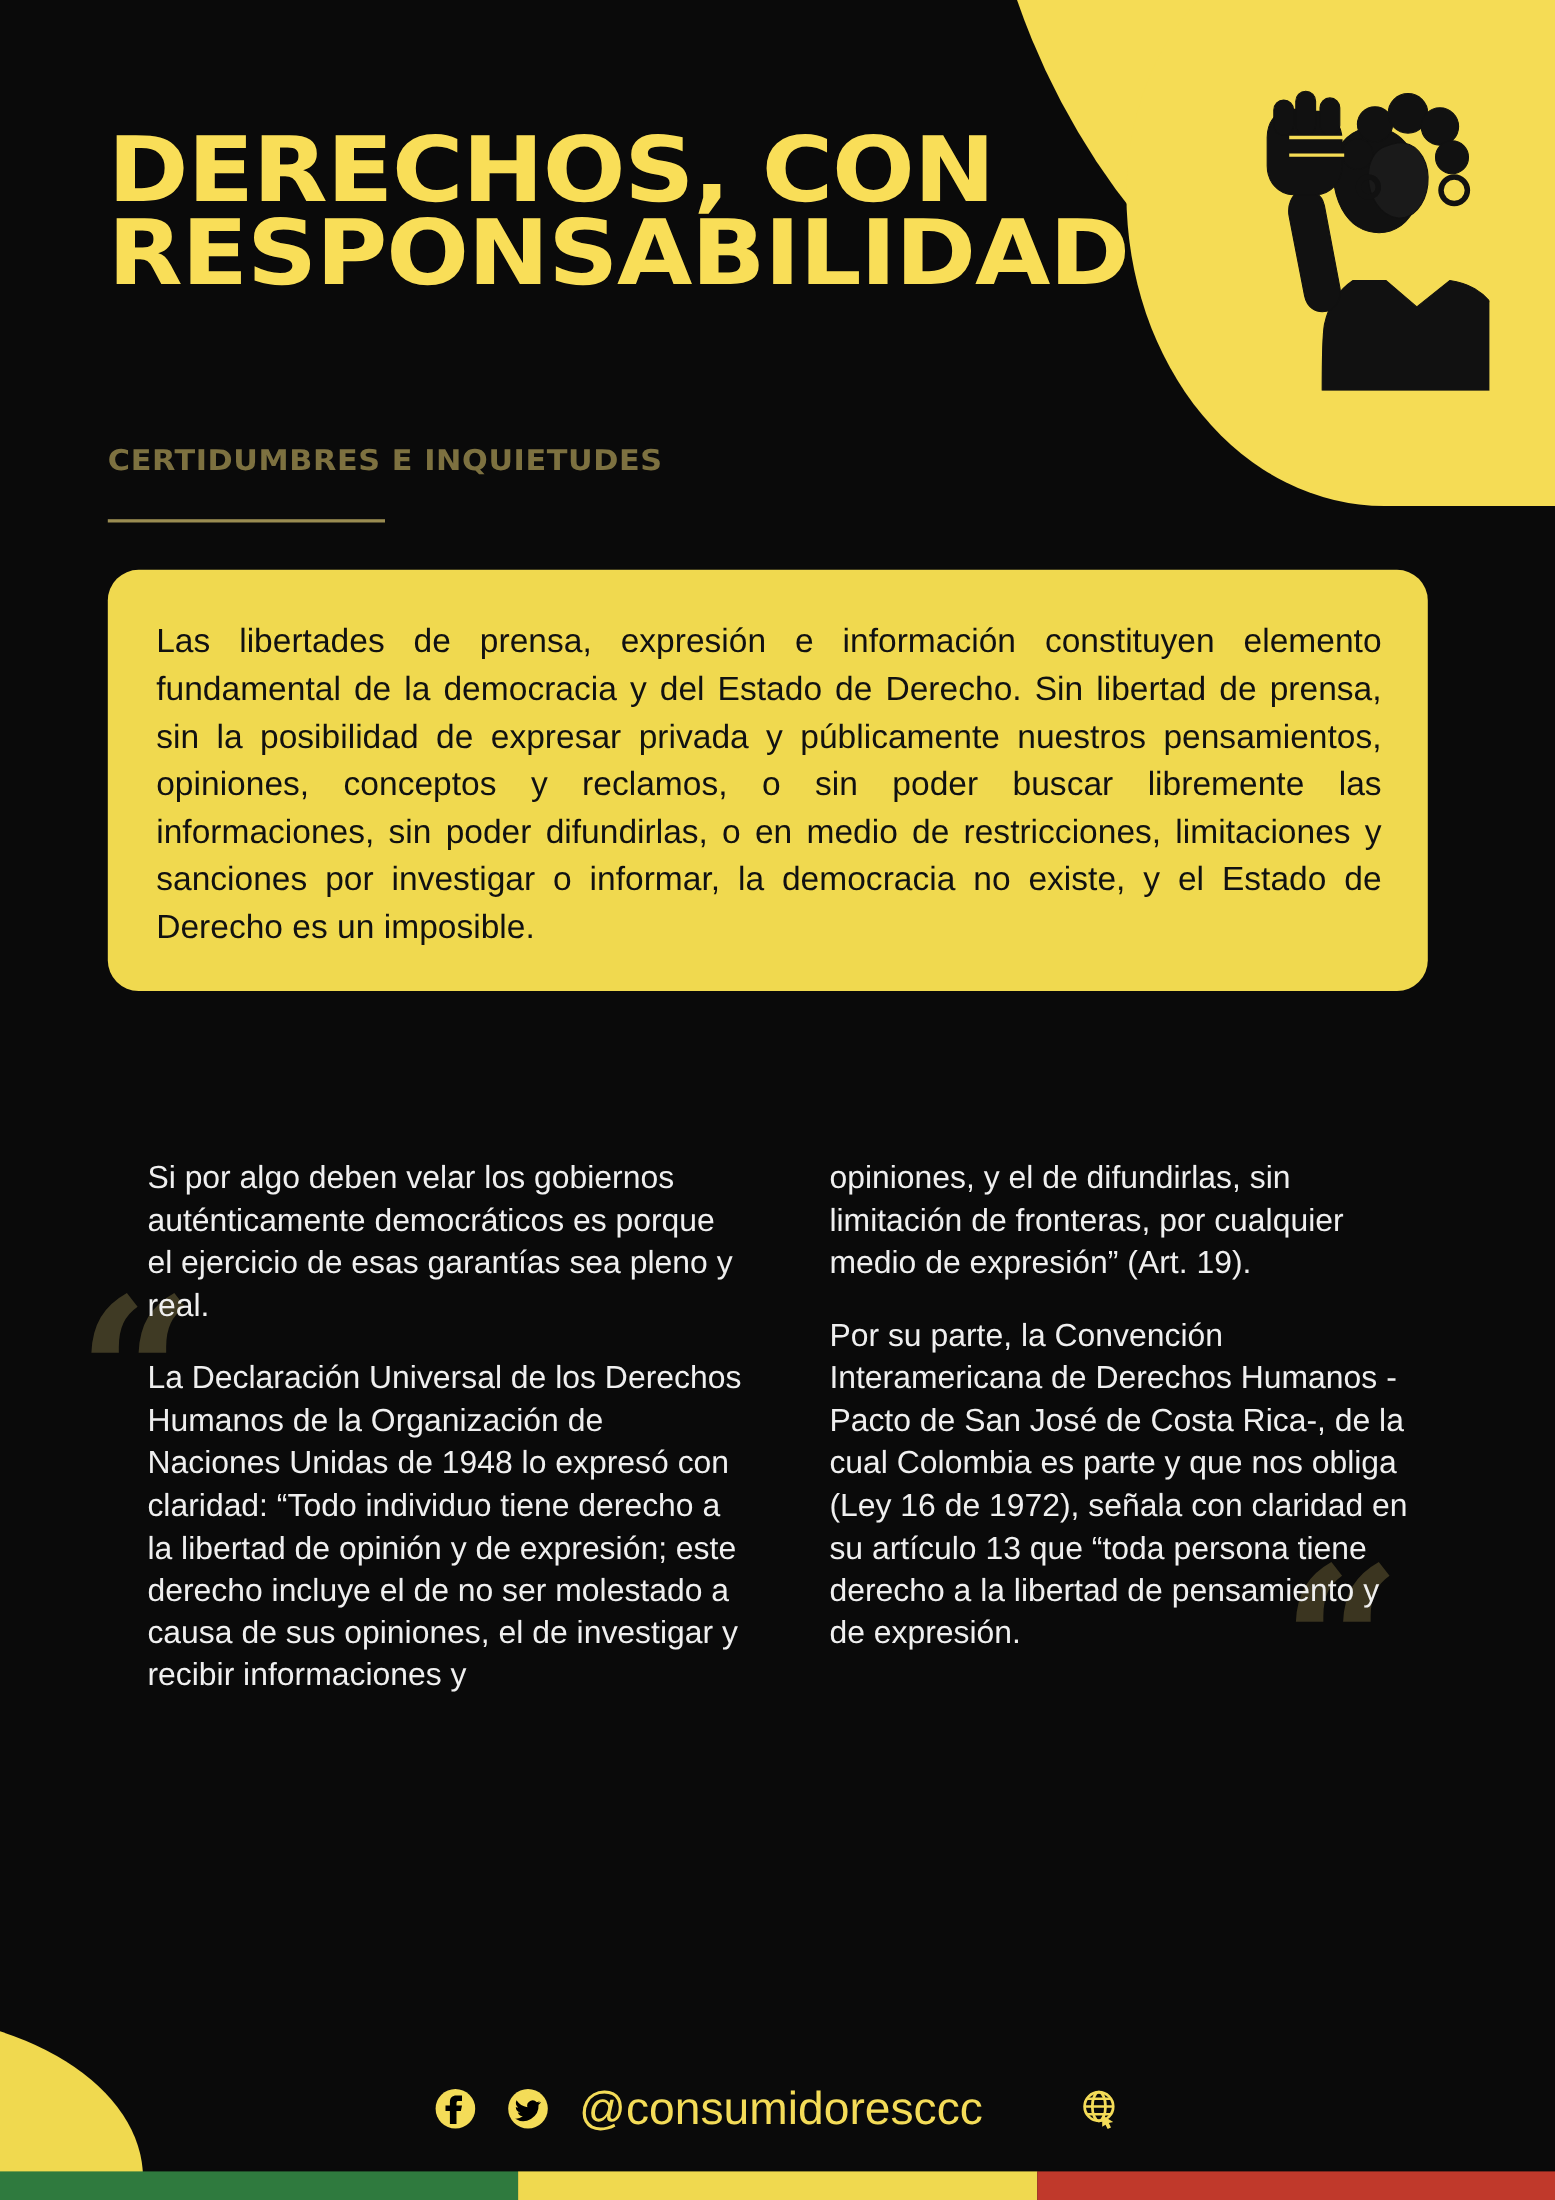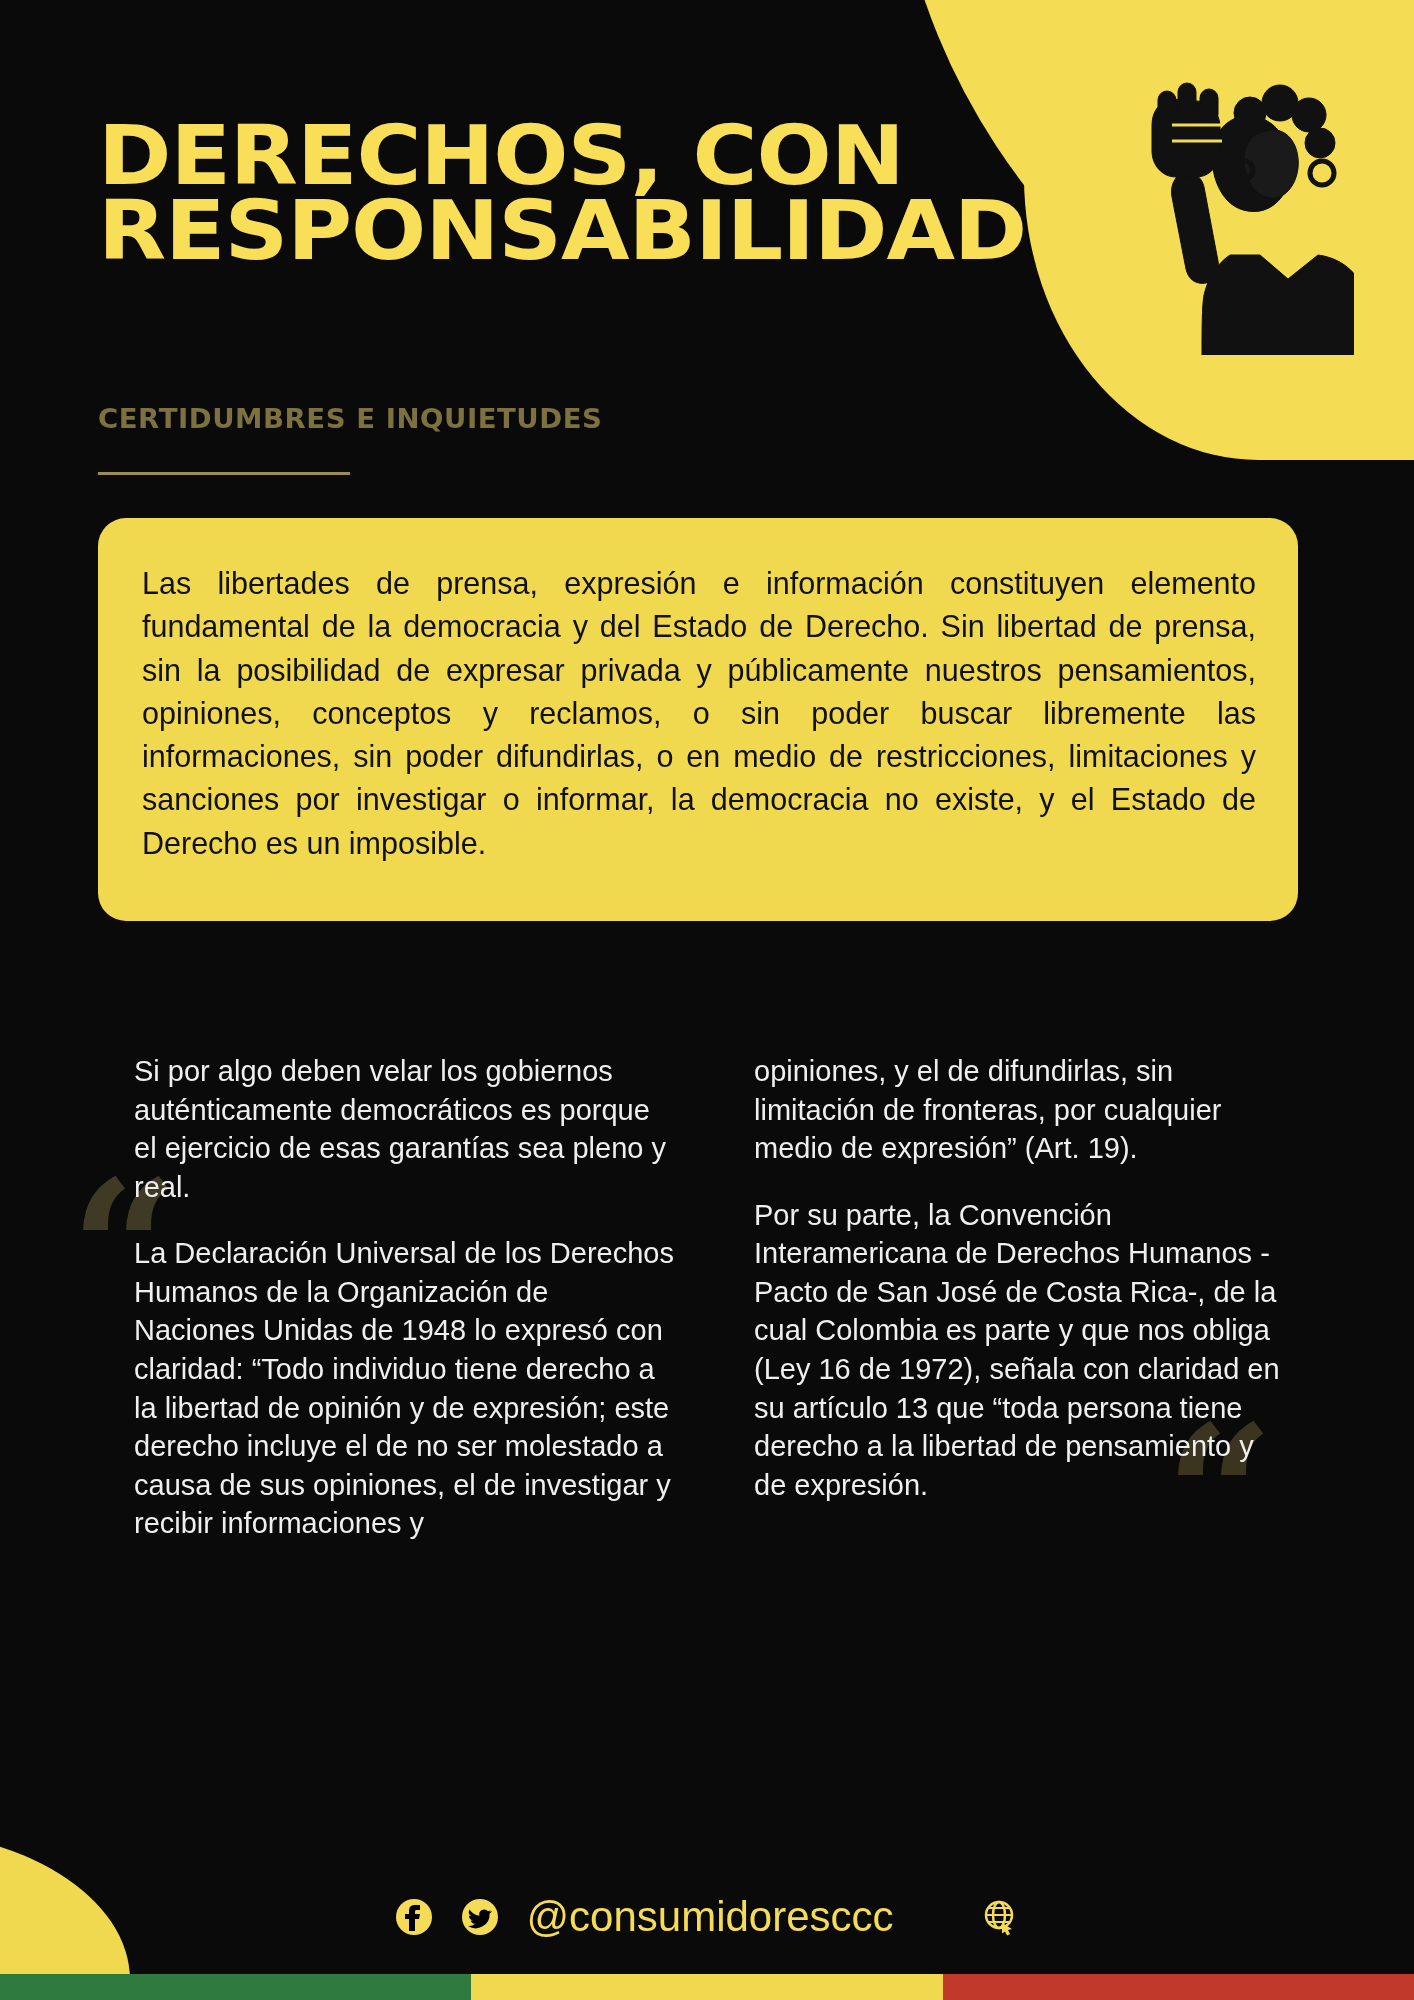--- a/index.html
+++ b/index.html
@@ -97,21 +97,21 @@
     height: 3px;
     background: #9a8c52;
   }
 
   
   .lead-card {
     position: absolute;
     left: 98px;
     top: 518px;
     width: 1200px;
-    padding: 44px 42px 56px 44px;
+    padding: 44px 42px 36px 44px;
     background: #F0D94F;
     border-radius: 28px;
     color: #111;
     font-size: 30.5px;
     line-height: 1.42;
     text-align: justify;
   }
 
   
   .cols {

